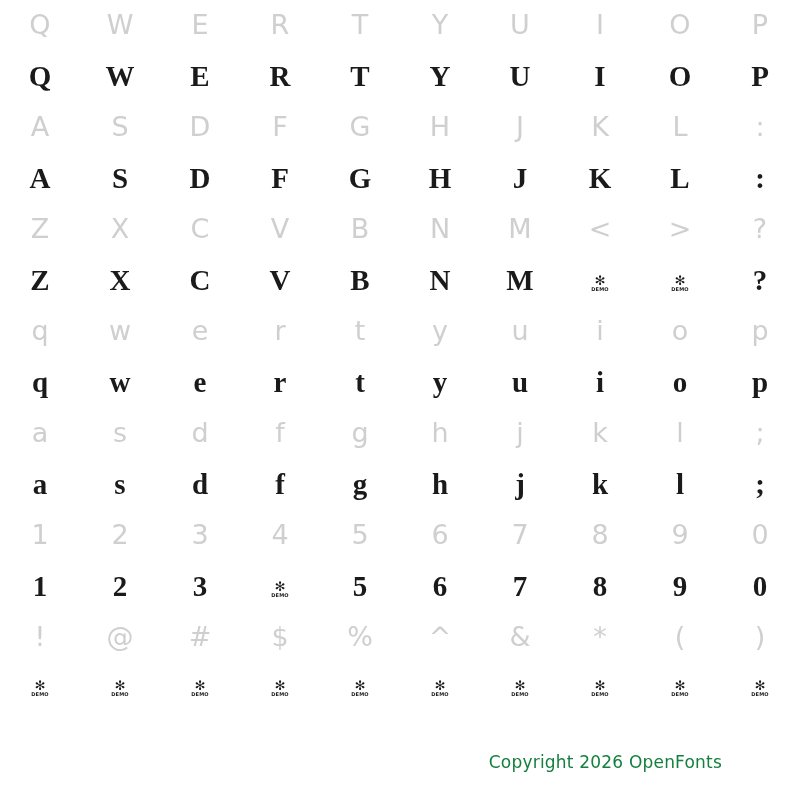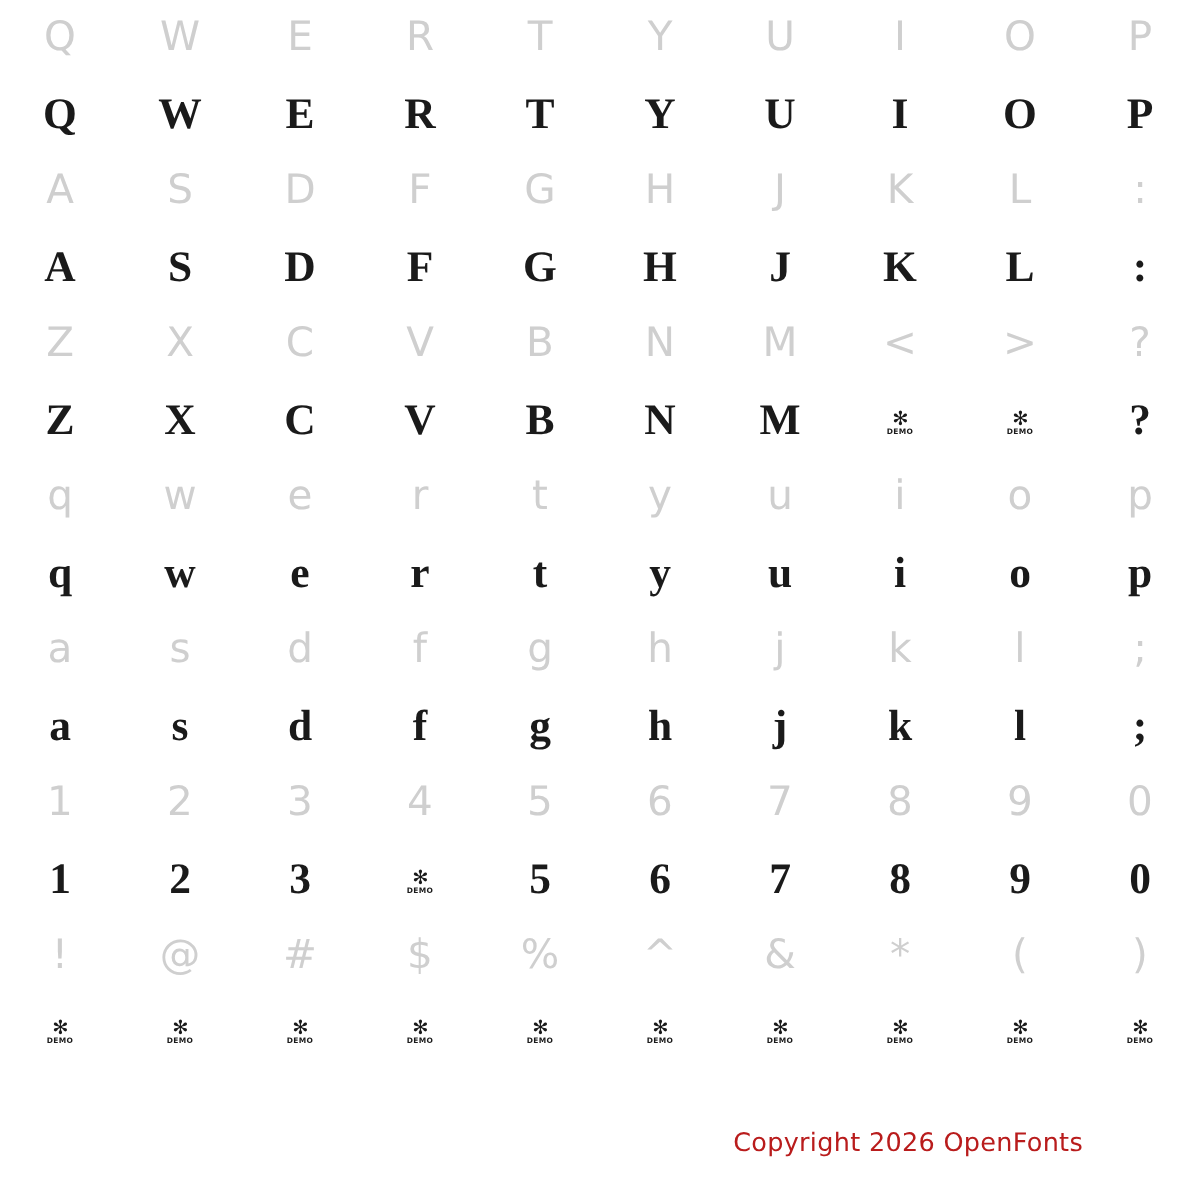--- a/index.html
+++ b/index.html
@@ -92,21 +92,21 @@
   .row-demo .cell {
     height: 52px;
     display: flex;
     align-items: center;
     justify-content: center;
   }
   #footer {
     position: absolute;
     right: 78px;
     bottom: 28px;
-    color: #b91c1c;
+    color: #15803d;
     font-family: "DejaVu Sans", sans-serif;
     font-size: 17px;
     letter-spacing: 0.2px;
     white-space: nowrap;
   }
 </style>
 </head>
 <body>
 
 <div id="sheet">

